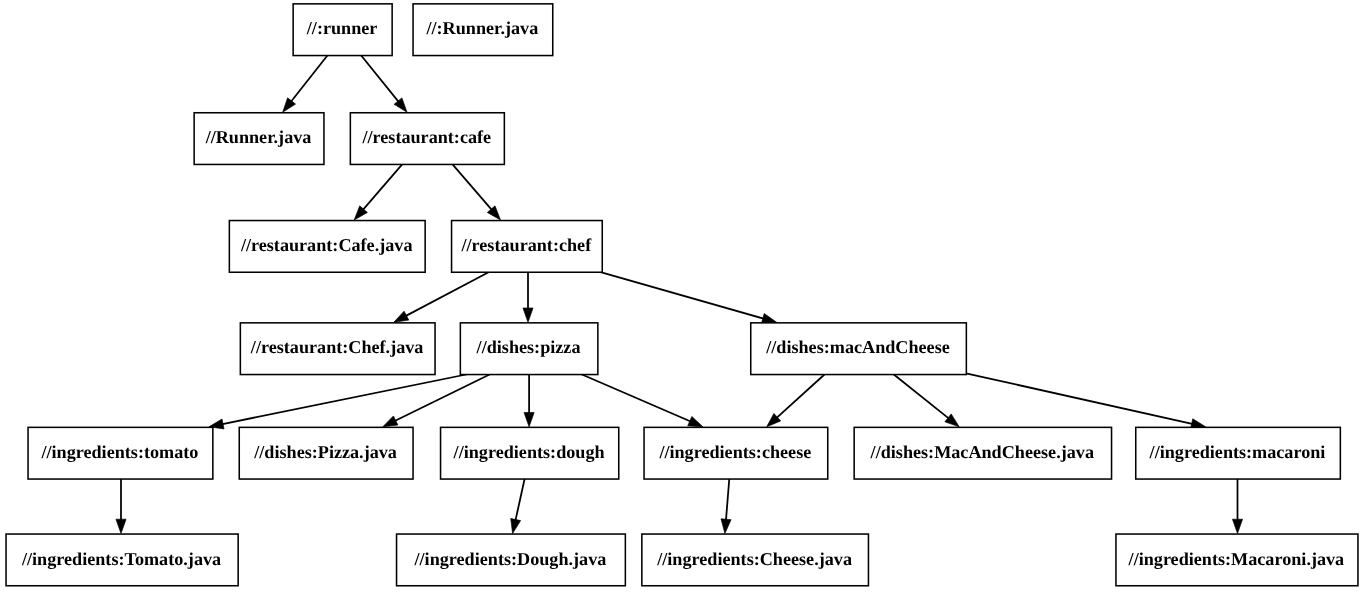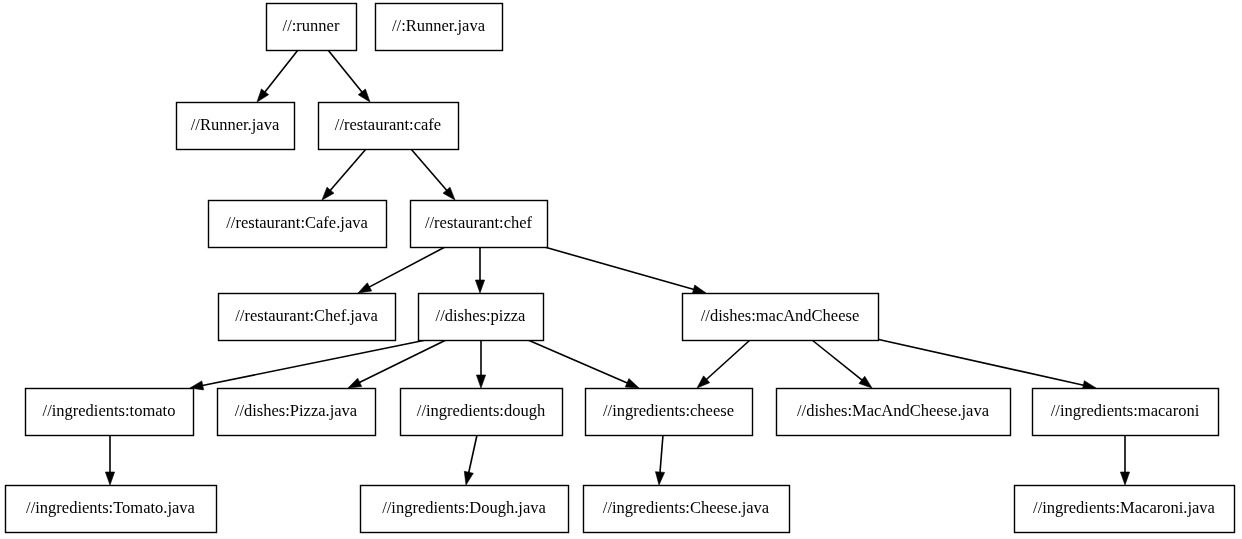--- a/index.html
+++ b/index.html
@@ -10,20 +10,21 @@
   }
   body {
     font-family: "Liberation Serif", "DejaVu Serif", serif;
   }
   #graph-root {
     position: relative;
     width: 1242px;
     height: 539px;
     background: #ffffff;
     overflow: hidden;
+    font-weight: bold;
   }
   svg.graph-canvas {
     display: block;
     width: 1242px;
     height: 539px;
   }
   .node-box {
     fill: #ffffff;
     stroke: #000000;
     stroke-width: 1.4;

